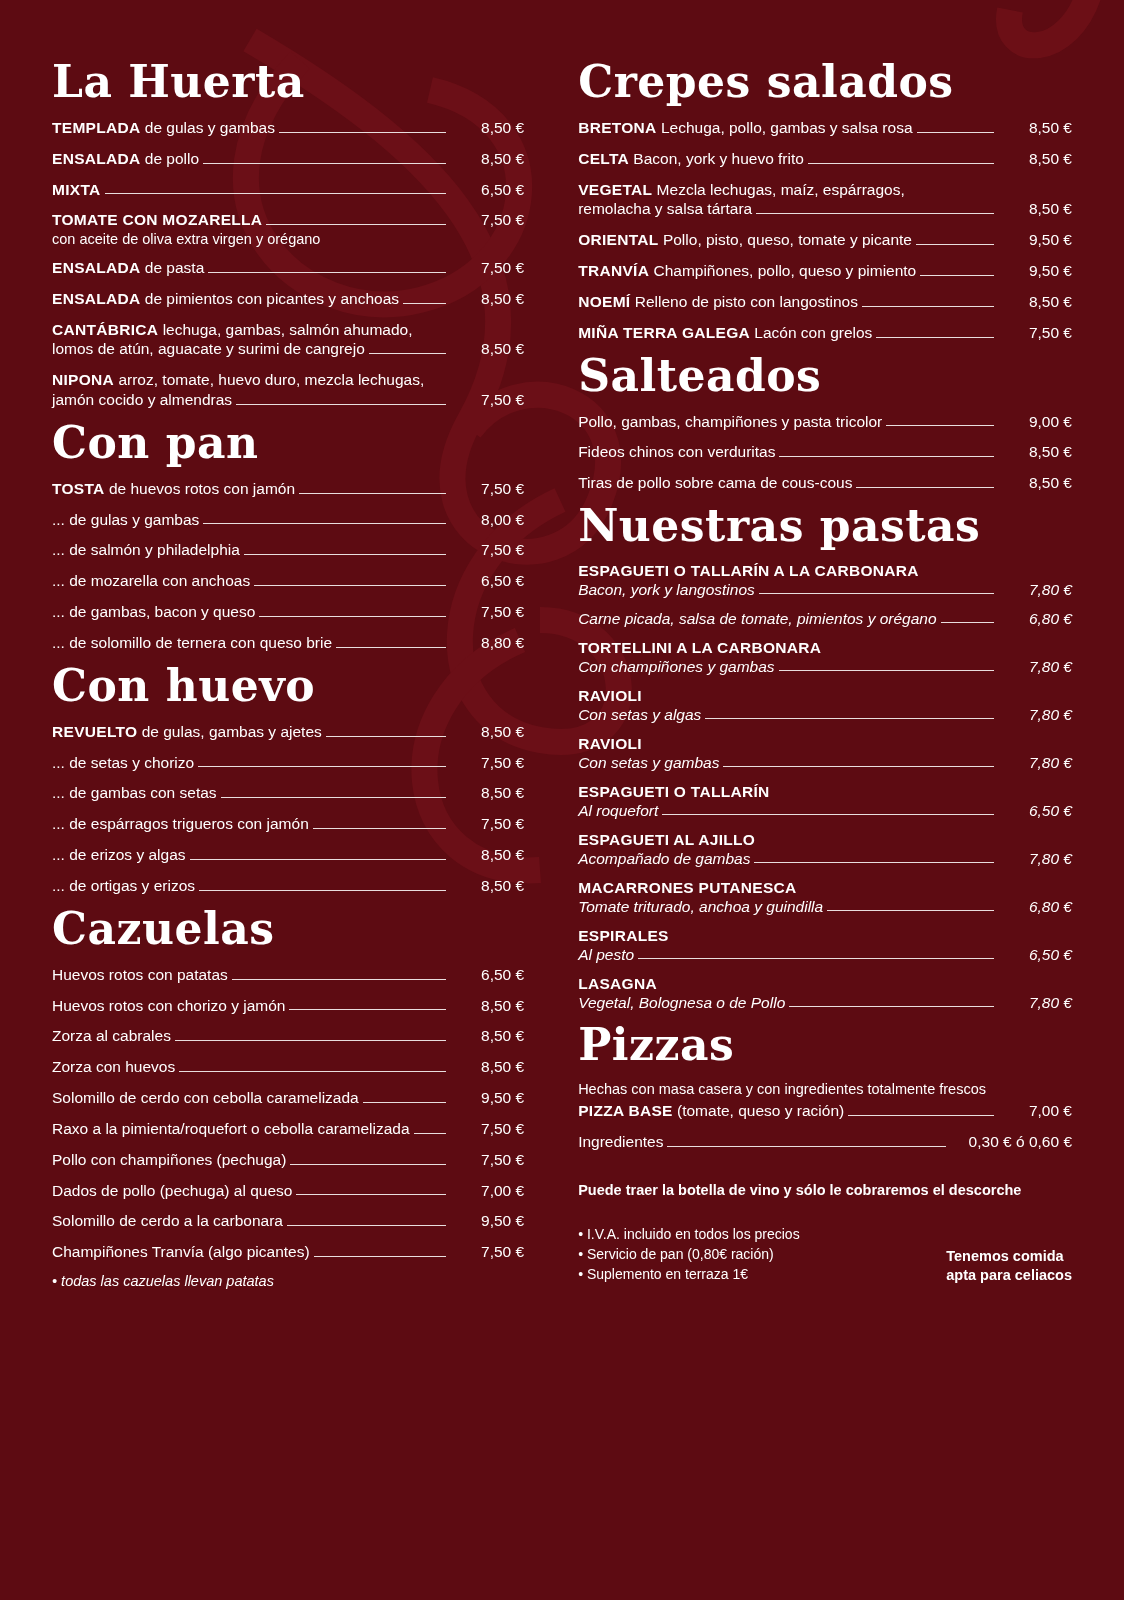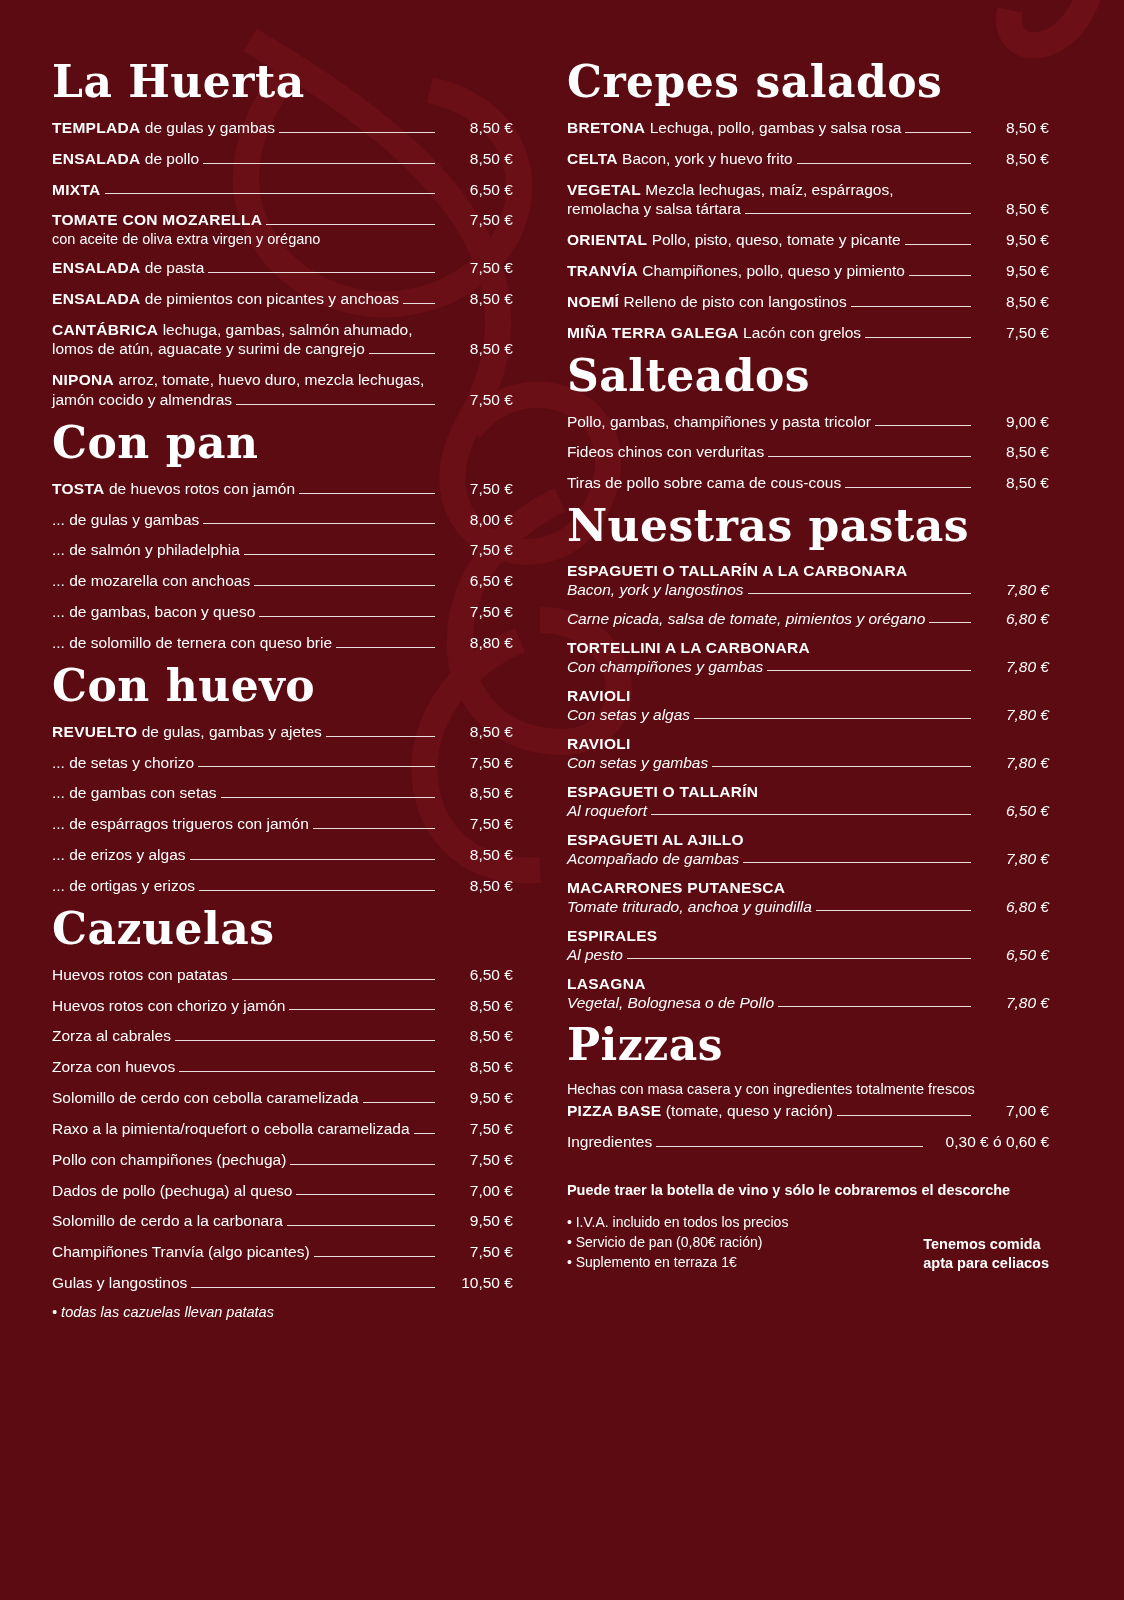--- a/index.html
+++ b/index.html
@@ -7,21 +7,21 @@
     width:1124px;height:1600px;
     background:#5d0b12;
     font-family:"Liberation Sans", sans-serif;
     color:#ffffff;
     overflow:hidden;
     position:relative;
   }
   
   .bg-deco{position:absolute;inset:0;overflow:hidden;pointer-events:none;}
   .bg-deco svg{position:absolute;top:0;left:0;}
-  .page{position:relative;width:1124px;height:1424px;box-sizing:border-box;padding:60px 75px 20px 52px;}
+  .page{position:relative;width:1124px;height:1424px;box-sizing:border-box;padding:60px 52px 20px 52px;}
   .cols{display:flex;gap:54px;}
   .col{width:478px;}
   .col-right{width:500px;}
 
   h1.section{
     font-family:"DejaVu Serif", serif;
     font-weight:700;
     font-size:44px;
     line-height:1;
     margin:0 0 14px 0;
@@ -68,21 +68,21 @@
   li.pasta .prow .txt{flex:0 1 auto;font-size:15.5px;}
   li.pasta .prow .dotfill{flex:1 1 auto;border-bottom:1px solid #e9dede;margin:0 6px 5px 4px;height:1px;}
   li.pasta .prow .price{flex:0 0 auto;width:72px;text-align:right;font-size:15.5px;}
 
   .note-small{font-size:14.5px;font-style:italic;margin-top:4px;}
 
   .pizza-intro{font-size:14.5px;margin:2px 0 4px 0;}
   .footer{margin-top:30px;}
   .footer .vino{font-weight:700;font-size:14.5px;margin-bottom:14px;}
   .footer-row{display:flex;justify-content:space-between;align-items:flex-end;}
-  .footer-list{font-size:14px;line-height:1.45;}
+  .footer-list{font-size:14px;line-height:1.45;margin-top:12px;}
   .footer-right{font-weight:700;font-size:14.5px;text-align:left;line-height:1.3;}
 </style>
 </head>
 <body>
 
 <div class="bg-deco">
   <svg width="1124" height="1600" viewBox="0 0 1124 1600">
     <g fill="none" stroke="#6e1018" stroke-width="26" opacity="0.85">
       <path d="M 1090 -10 C 1070 60 1000 60 1010 10"></path>
       <path d="M 250 40 C 420 140 560 260 470 420 C 400 545 560 600 600 500 C 640 400 520 360 470 430"></path>
@@ -263,25 +263,20 @@
         </li>
         <li class="item">
           <span class="txt">Solomillo de cerdo a la carbonara</span>
           <span class="dotfill"></span>
           <span class="price">9,50 €</span>
         </li>
         <li class="item">
           <span class="txt">Champiñones Tranvía (algo picantes)</span>
           <span class="dotfill"></span>
           <span class="price">7,50 €</span>
-        </li>
-        <li class="item">
-          <span class="txt">Gulas y langostinos</span>
-          <span class="dotfill"></span>
-          <span class="price">10,50 €</span>
         </li>
       </ul>
       <div class="note-small">• todas las cazuelas llevan patatas</div>
     </div>
 
     <div class="col-right">
 
       <h1 class="section">Crepes salados</h1>
       <ul class="items">
         <li class="item">

